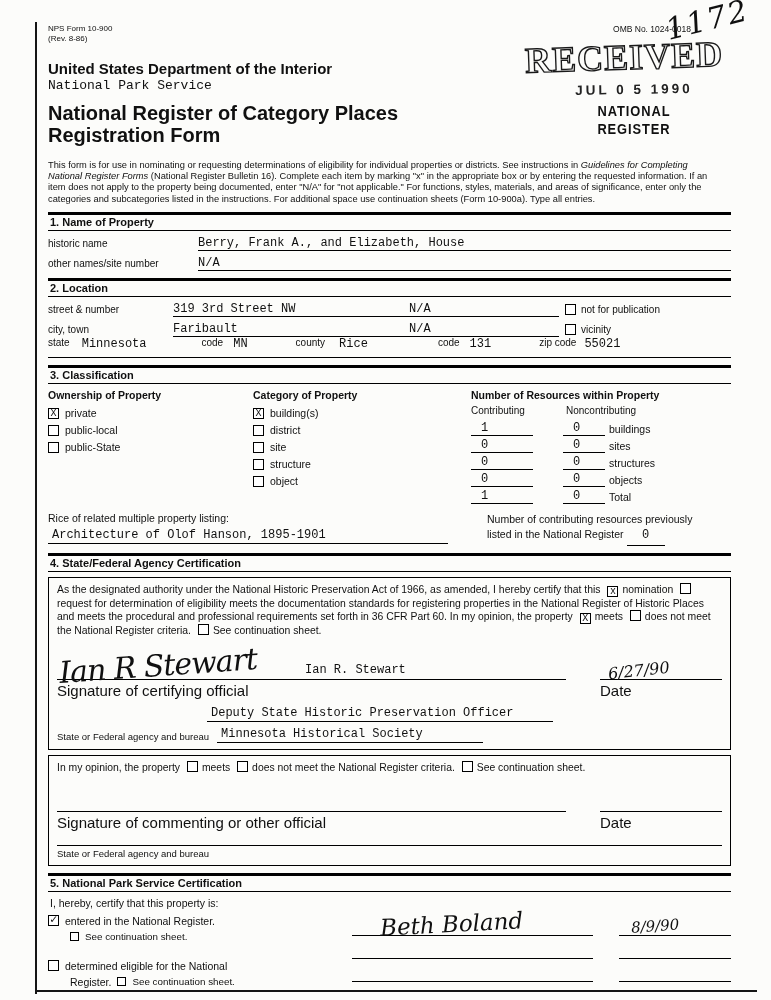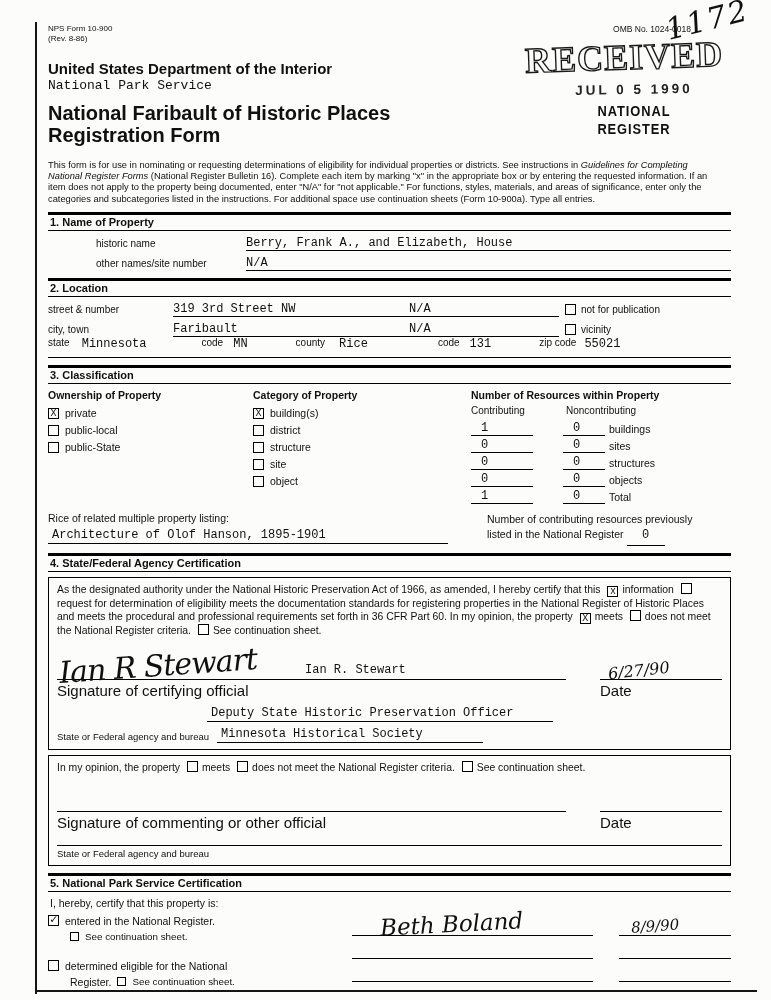--- a/index.html
+++ b/index.html
@@ -46,21 +46,21 @@
   
   .section-header {
     font-weight:bold; font-size:11px;
     border-top:3px solid #000; border-bottom:1.3px solid #000;
     padding:1px 0 2px 2px; margin-top:7px;
   }
   .entry-row { display:flex; align-items:flex-end; height:20px; }
   .entry-label { font-size:10px; padding-bottom:2px; white-space:nowrap; }
   .entry-fill  { flex:1; border-bottom:1.3px solid #000; display:flex; align-items:flex-end; }
   .typed { font-family:"Liberation Mono", monospace; font-size:12px; }
-  .w150 { width:150px; flex:none;margin-left:48px; }
+  .w150 { width:150px; flex:none; }
   .w125 { width:125px; flex:none; }
 
   .na-slot { width:150px; flex:none; }
   .cb-col { width:172px; flex:none; display:flex; align-items:center; gap:5px; padding:0 0 2px 6px; }
   .cb-col .opt-label { font-size:10px; }
 
   .cb {
     display:inline-block; width:11px; height:11px; flex:none;
     border:1.2px solid #000; background:#fff;
     font:10px "Liberation Mono", monospace; line-height:10px; text-align:center;
@@ -160,21 +160,21 @@
     </div>
     <div class="meta-right">OMB No. 1024-0018</div>
   </div>
 
   <div class="agency">
     <div class="dept">United States Department of the Interior</div>
     <div class="service">National Park Service</div>
   </div>
 
   <h1 class="form-title">
-    <span>National Faribault of Historic Places</span><br>
+    <span>National Register of Category Places</span><br>
     <span>Registration Form</span>
   </h1>
 
   <p class="instructions">
     <span>This form is for use in nominating or requesting determinations of eligibility for individual properties or districts. See instructions in </span><i>Guidelines for Completing National Register Forms</i><span> (National Register Bulletin 16). Complete each item by marking "x" in the appropriate box or by entering the requested information. If an item does not apply to the property being documented, enter "N/A" for "not applicable." For functions, styles, materials, and areas of significance, enter only the categories and subcategories listed in the instructions. For additional space use continuation sheets (Form 10-900a). Type all entries.</span>
   </p>
 
   <div class="section-header">1. Name of Property</div>
   <div class="entry-row">
     <span class="entry-label w150">historic name</span>
@@ -247,25 +247,25 @@
       <div class="opt">
         <span class="cb">X</span>
         <span class="opt-label">building(s)</span>
       </div>
       <div class="opt">
         <span class="cb"></span>
         <span class="opt-label">district</span>
       </div>
       <div class="opt">
         <span class="cb"></span>
+        <span class="opt-label">site</span>
+      </div>
+      <div class="opt">
+        <span class="cb"></span>
         <span class="opt-label">structure</span>
-      </div>
-      <div class="opt">
-        <span class="cb"></span>
-        <span class="opt-label">site</span>
       </div>
       <div class="opt">
         <span class="cb"></span>
         <span class="opt-label">object</span>
       </div>
     </div>
     <div class="col-res">
       <div class="col-heading">Number of Resources within Property</div>
       <div class="res-collabels">
         <span class="c1">Contributing</span>
@@ -310,21 +310,21 @@
         <span class="prev-val typed">0</span>
       </div>
     </div>
   </div>
 
   <div class="section-header">4. State/Federal Agency Certification</div>
 
   <div class="cert-box">
     <p class="cert-text">
       <span>As the designated authority under the National Historic Preservation Act of 1966, as amended, I hereby certify that this</span>
-      <span class="cb inline">x</span><span>information</span>
+      <span class="cb inline">x</span><span>nomination</span>
       <span class="cb inline"></span><span>request</span>
       <span>for determination of eligibility meets the documentation standards for registering properties in the National Register of Historic Places and meets the procedural and professional requirements set forth in 36 CFR Part 60. In my opinion, the property</span>
       <span class="cb inline">X</span><span>meets</span>
       <span class="cb inline"></span><span>does not meet the National Register criteria.</span>
       <span class="cb inline"></span><span>See continuation sheet.</span>
     </p>
     <div class="sig-row">
       <div class="sig-line">
         <span class="script scrawl">Ian R Stewart</span>
         <span class="typed sig-typed">Ian R. Stewart</span>

